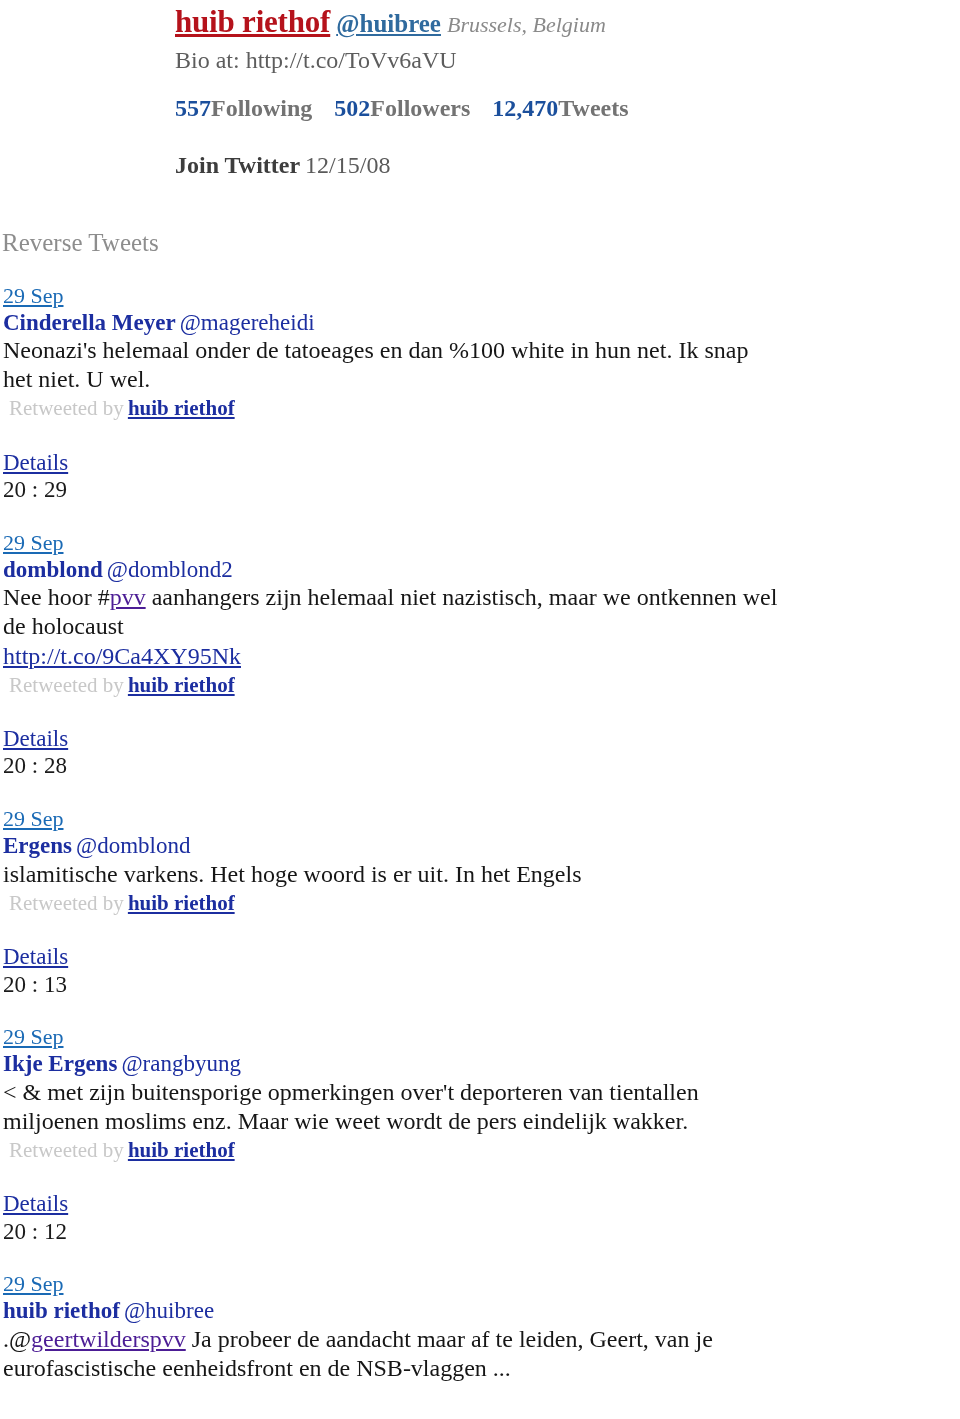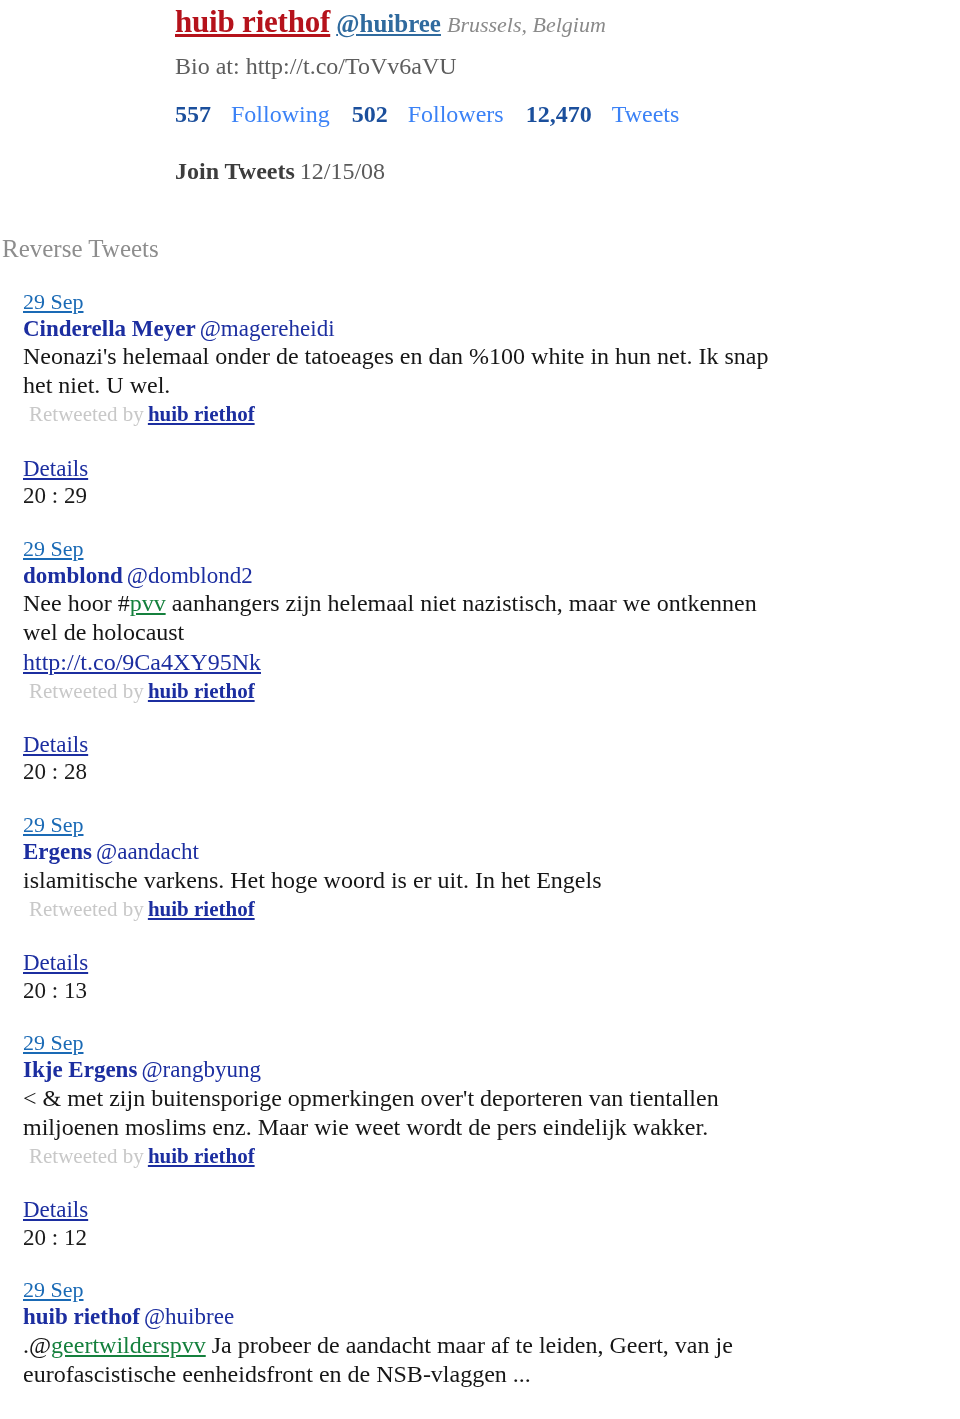--- a/index.html
+++ b/index.html
@@ -47,59 +47,59 @@
   }
   .location {
     font-size: 22px;
     font-style: italic;
     color: #8a8a8a;
     margin-left: 6px;
   }
   .bio-line {
     font-size: 24px;
     color: #5d5d5d;
-    margin-top: 12px;
+    margin-top: 6px;
     line-height: 1.2;
   }
 
   
   .stats {
     padding: 20px 0 0 175px;
     font-size: 24px;
     white-space: nowrap;
   }
   .stat-num {
     color: #1b4f9c;
     font-weight: bold;
   }
   .stat-label {
-    color: #3b82f6;
-    margin-left: 20px;
+    color: #737373;
+    margin-left: 0;
+    font-weight: bold;
   }
   .stat-group { margin-right: 22px; }
 
   .join-line {
     padding: 30px 0 0 175px;
     font-size: 24px;
     color: #4a4a4a;
   }
   .join-label { font-weight: bold; color: #3d3d3d; }
   .join-date { margin-left: 5px; color: #5a5a5a; }
 
   
   .section-title {
     padding: 50px 0 0 2px;
     font-size: 25px;
     color: #8d8d8d;
   }
 
   
   .tweet-list {
-    padding: 0 0 0 12px;
-    margin-left: 11px;
+    padding: 0 0 0 3px;
   }
   .tweet {
     padding-top: 26px;
   }
   .tweet-date {
     font-size: 22px;
     color: #1a6ab5;
     text-decoration: underline;
     line-height: 1.18;
   }
@@ -118,21 +118,21 @@
     margin-left: 4px;
   }
   .tweet-text {
     font-size: 24px;
     color: #161616;
     line-height: 1.21;
     max-width: 958px;
   }
   .tweet-text a,
   .inline-link {
-    color: #15803d;
+    color: #4c1d95;
     text-decoration: underline;
   }
   .tweet-link-line {
     font-size: 24px;
     line-height: 1.21;
   }
   .tweet-link-line .inline-link { color: #1c2ea0; }
   .retweet-line {
     font-size: 21px;
     color: #c8c8c8;
@@ -169,21 +169,21 @@
       <span class="display-name">huib riethof</span><span class="handle-top">@huibree</span><span class="location">Brussels, Belgium</span>
     </div>
     <div class="bio-line">Bio at: http://t.co/ToVv6aVU</div>
   </div>
 
   <div class="stats">
     <span class="stat-group"><span class="stat-num">557</span><span class="stat-label">Following</span></span><span class="stat-group"><span class="stat-num">502</span><span class="stat-label">Followers</span></span><span class="stat-group"><span class="stat-num">12,470</span><span class="stat-label">Tweets</span></span>
   </div>
 
   <div class="join-line">
-    <span class="join-label">Join Tweets</span><span class="join-date">12/15/08</span>
+    <span class="join-label">Join Twitter</span><span class="join-date">12/15/08</span>
   </div>
 
   <div class="section-title">Reverse Tweets</div>
 
   <div class="tweet-list">
 
     <div class="tweet">
       <div><span class="tweet-date">29 Sep</span></div>
       <div class="tweet-author-line">
         <span class="author-name">Cinderella Meyer</span><span class="author-handle">@magereheidi</span>
@@ -202,21 +202,21 @@
       <div class="tweet-text"><span>Nee hoor #</span><span class="inline-link">pvv</span><span> aanhangers zijn helemaal niet nazistisch, maar we ontkennen wel de holocaust</span></div>
       <div class="tweet-link-line"><span class="inline-link">http://t.co/9Ca4XY95Nk</span></div>
       <div class="retweet-line"><span>Retweeted by</span><span class="retweet-user">huib riethof</span></div>
       <div><span class="details-link">Details</span></div>
       <div class="tweet-time">20 : 28</div>
     </div>
 
     <div class="tweet">
       <div><span class="tweet-date">29 Sep</span></div>
       <div class="tweet-author-line">
-        <span class="author-name">Ergens</span><span class="author-handle">@aandacht</span>
+        <span class="author-name">Ergens</span><span class="author-handle">@domblond</span>
       </div>
       <div class="tweet-text"><span>islamitische varkens. Het hoge woord is er uit. In het Engels</span></div>
       <div class="retweet-line"><span>Retweeted by</span><span class="retweet-user">huib riethof</span></div>
       <div><span class="details-link">Details</span></div>
       <div class="tweet-time">20 : 13</div>
     </div>
 
     <div class="tweet">
       <div><span class="tweet-date">29 Sep</span></div>
       <div class="tweet-author-line">

